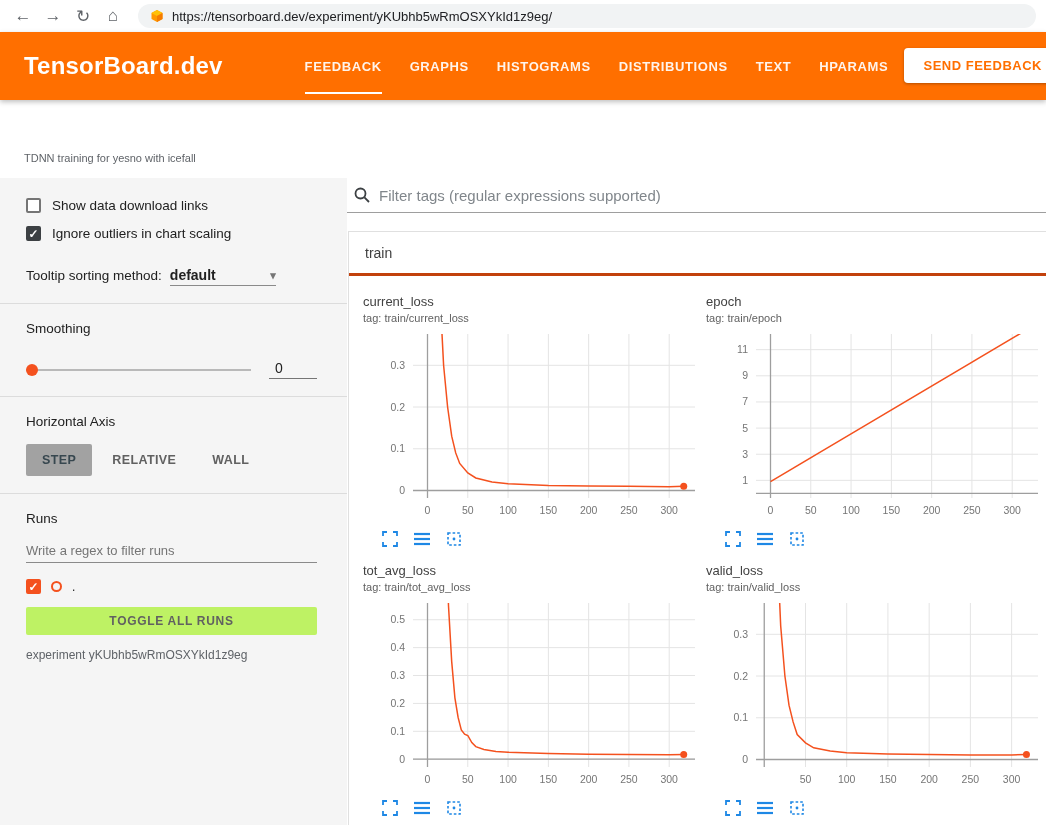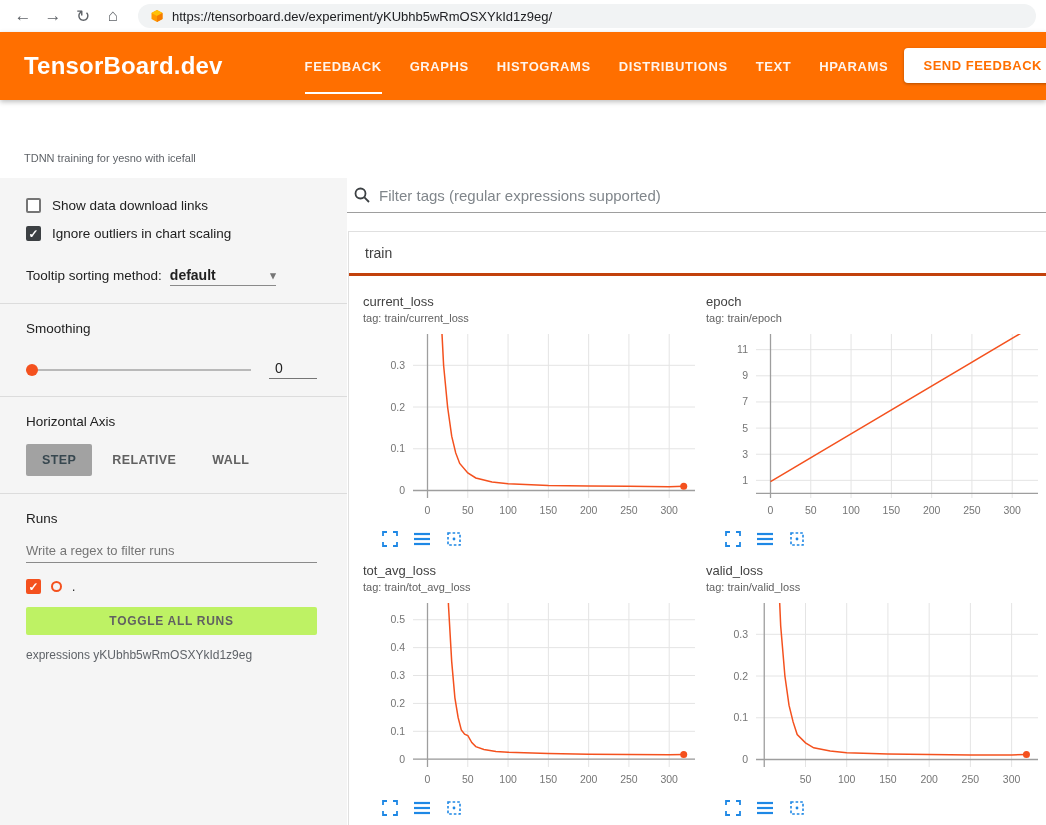--- a/index.html
+++ b/index.html
@@ -179,21 +179,21 @@
 
   <div class="side-pad" style="padding-top:17px;">
     <div>Runs</div>
     <input class="runs-filter" placeholder="Write a regex to filter runs" style="">
     <div class="run-row">
       <span class="cb orange checked"></span>
       <span class="run-swatch"></span>
       <span class="run-name">.</span>
     </div>
     <div class="toggle-all">TOGGLE ALL RUNS</div>
-    <div class="exp-note">expressions yKUbhb5wRmOSXYkId1z9eg</div>
+    <div class="exp-note">experiment yKUbhb5wRmOSXYkId1z9eg</div>
   </div>
 </aside>
 
 <div id="main">
   <div id="filter-row">
     <span style="display:flex;">
       <svg width="18" height="18" viewBox="0 0 18 18">
         <circle cx="7.5" cy="7.5" r="5" fill="none" stroke="#3c4043" stroke-width="1.8"></circle>
         <line x1="11.4" y1="11.4" x2="16" y2="16" stroke="#3c4043" stroke-width="1.8"></line>
       </svg>

